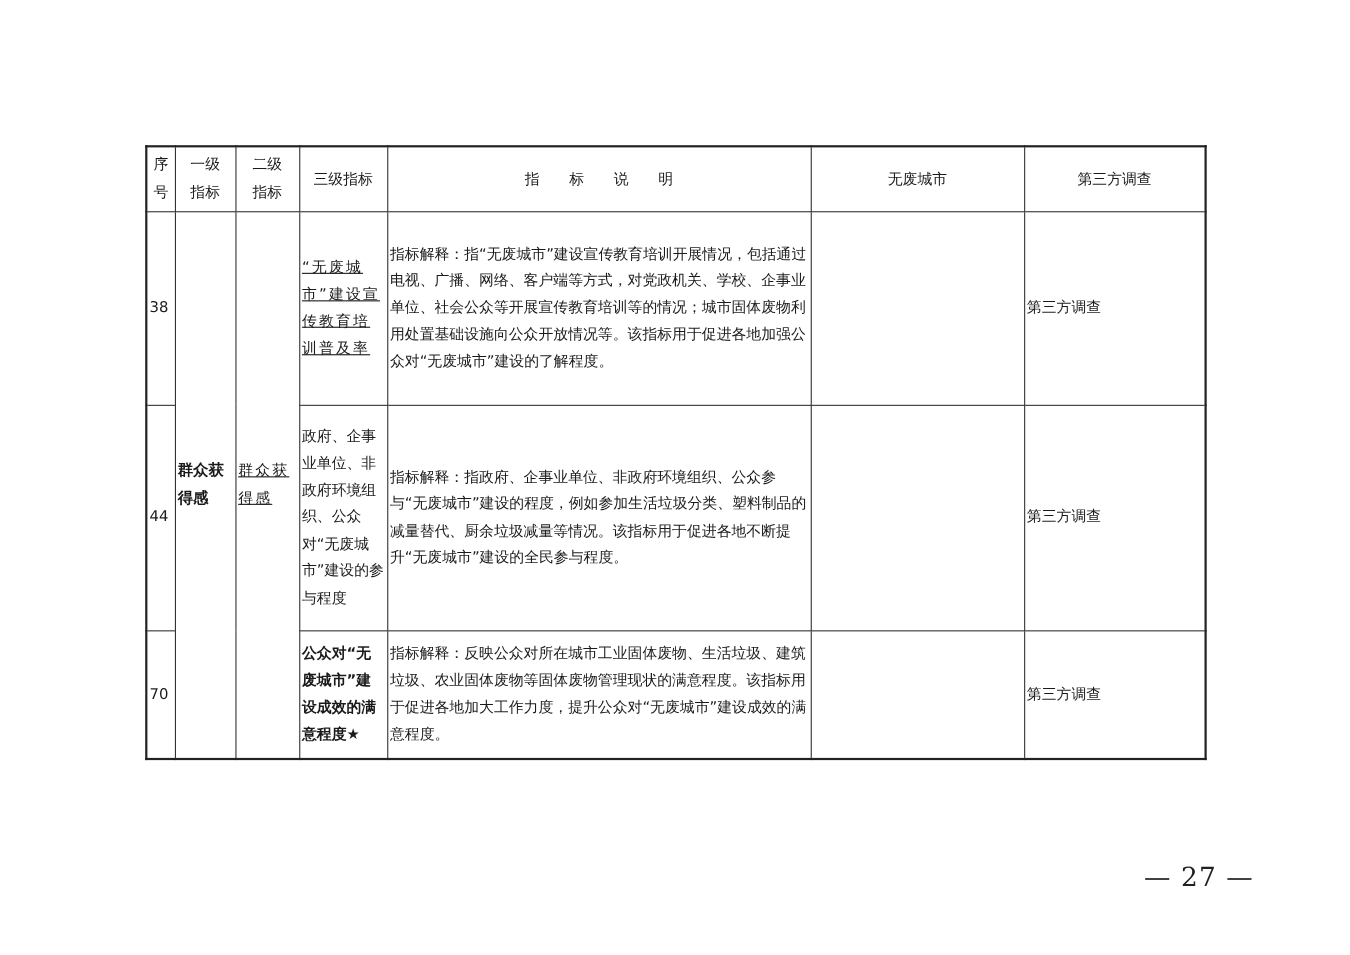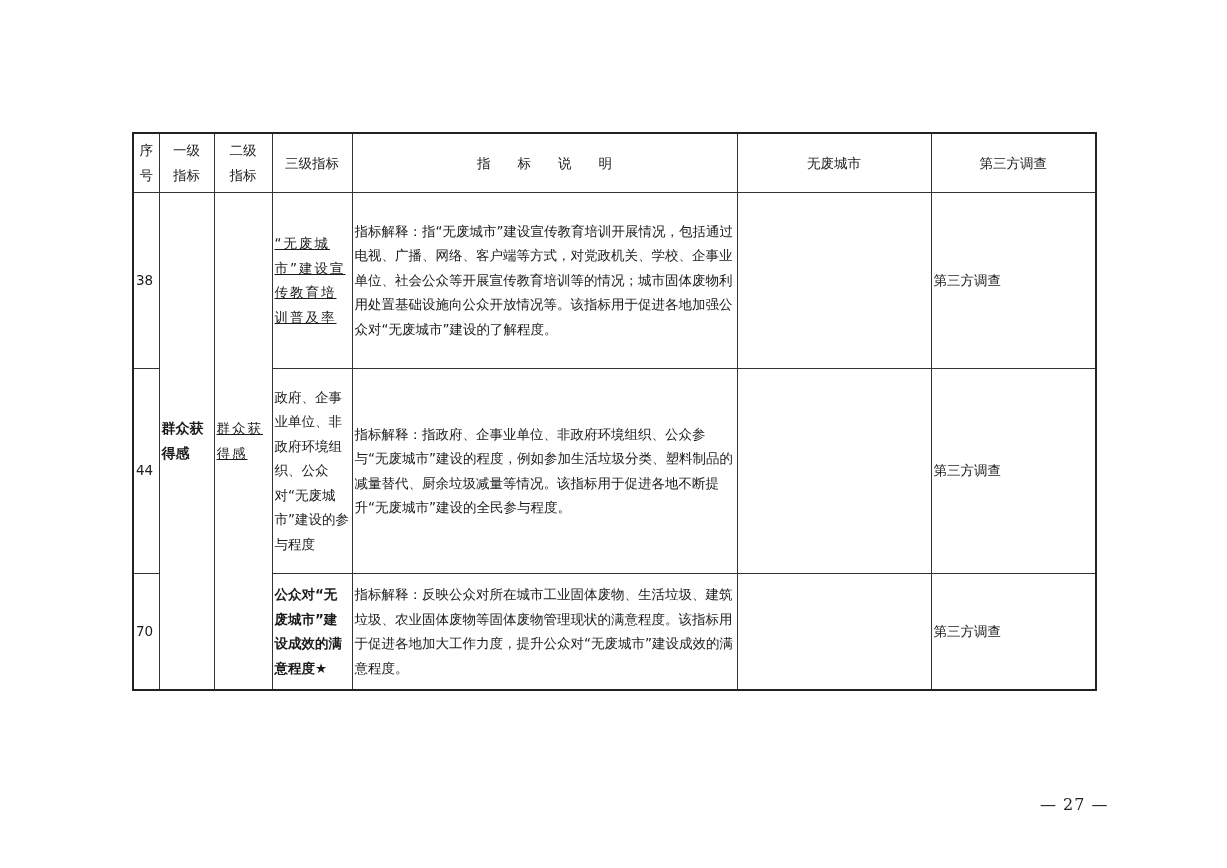--- a/index.html
+++ b/index.html
@@ -8,21 +8,21 @@
   .tbl { position:absolute; left:132px; top:132px; border-collapse:collapse;
          table-layout:fixed; width:963px; }
   .tbl td, .tbl th { border:1px solid #333; padding:0 2px; vertical-align:middle;
          font-size:13.5px; line-height:24.5px; font-weight:normal; word-break:break-all; }
   .tbl { border:2px solid #222; }
   .tbl th { text-align:center; font-size:13.5px; }
   .num { text-align:left; font-size:14px;margin-top:32px; }
   .bold { font-weight:bold !important; }
   .spaced { letter-spacing:2px;text-decoration:underline; }
   .page-num { position:absolute; left:1040px; top:783px; font-family:"DejaVu Serif", serif;
-         font-size:16px; color:#222; letter-spacing:1px;margin-top:12px; }
+         font-size:24px; color:#222; letter-spacing:1px; }
 </style>
 </head>
 <body>
 
 <table class="tbl">
   <colgroup>
     <col style="width:26px">
     <col style="width:55px">
     <col style="width:58px">
     <col style="width:80px">

